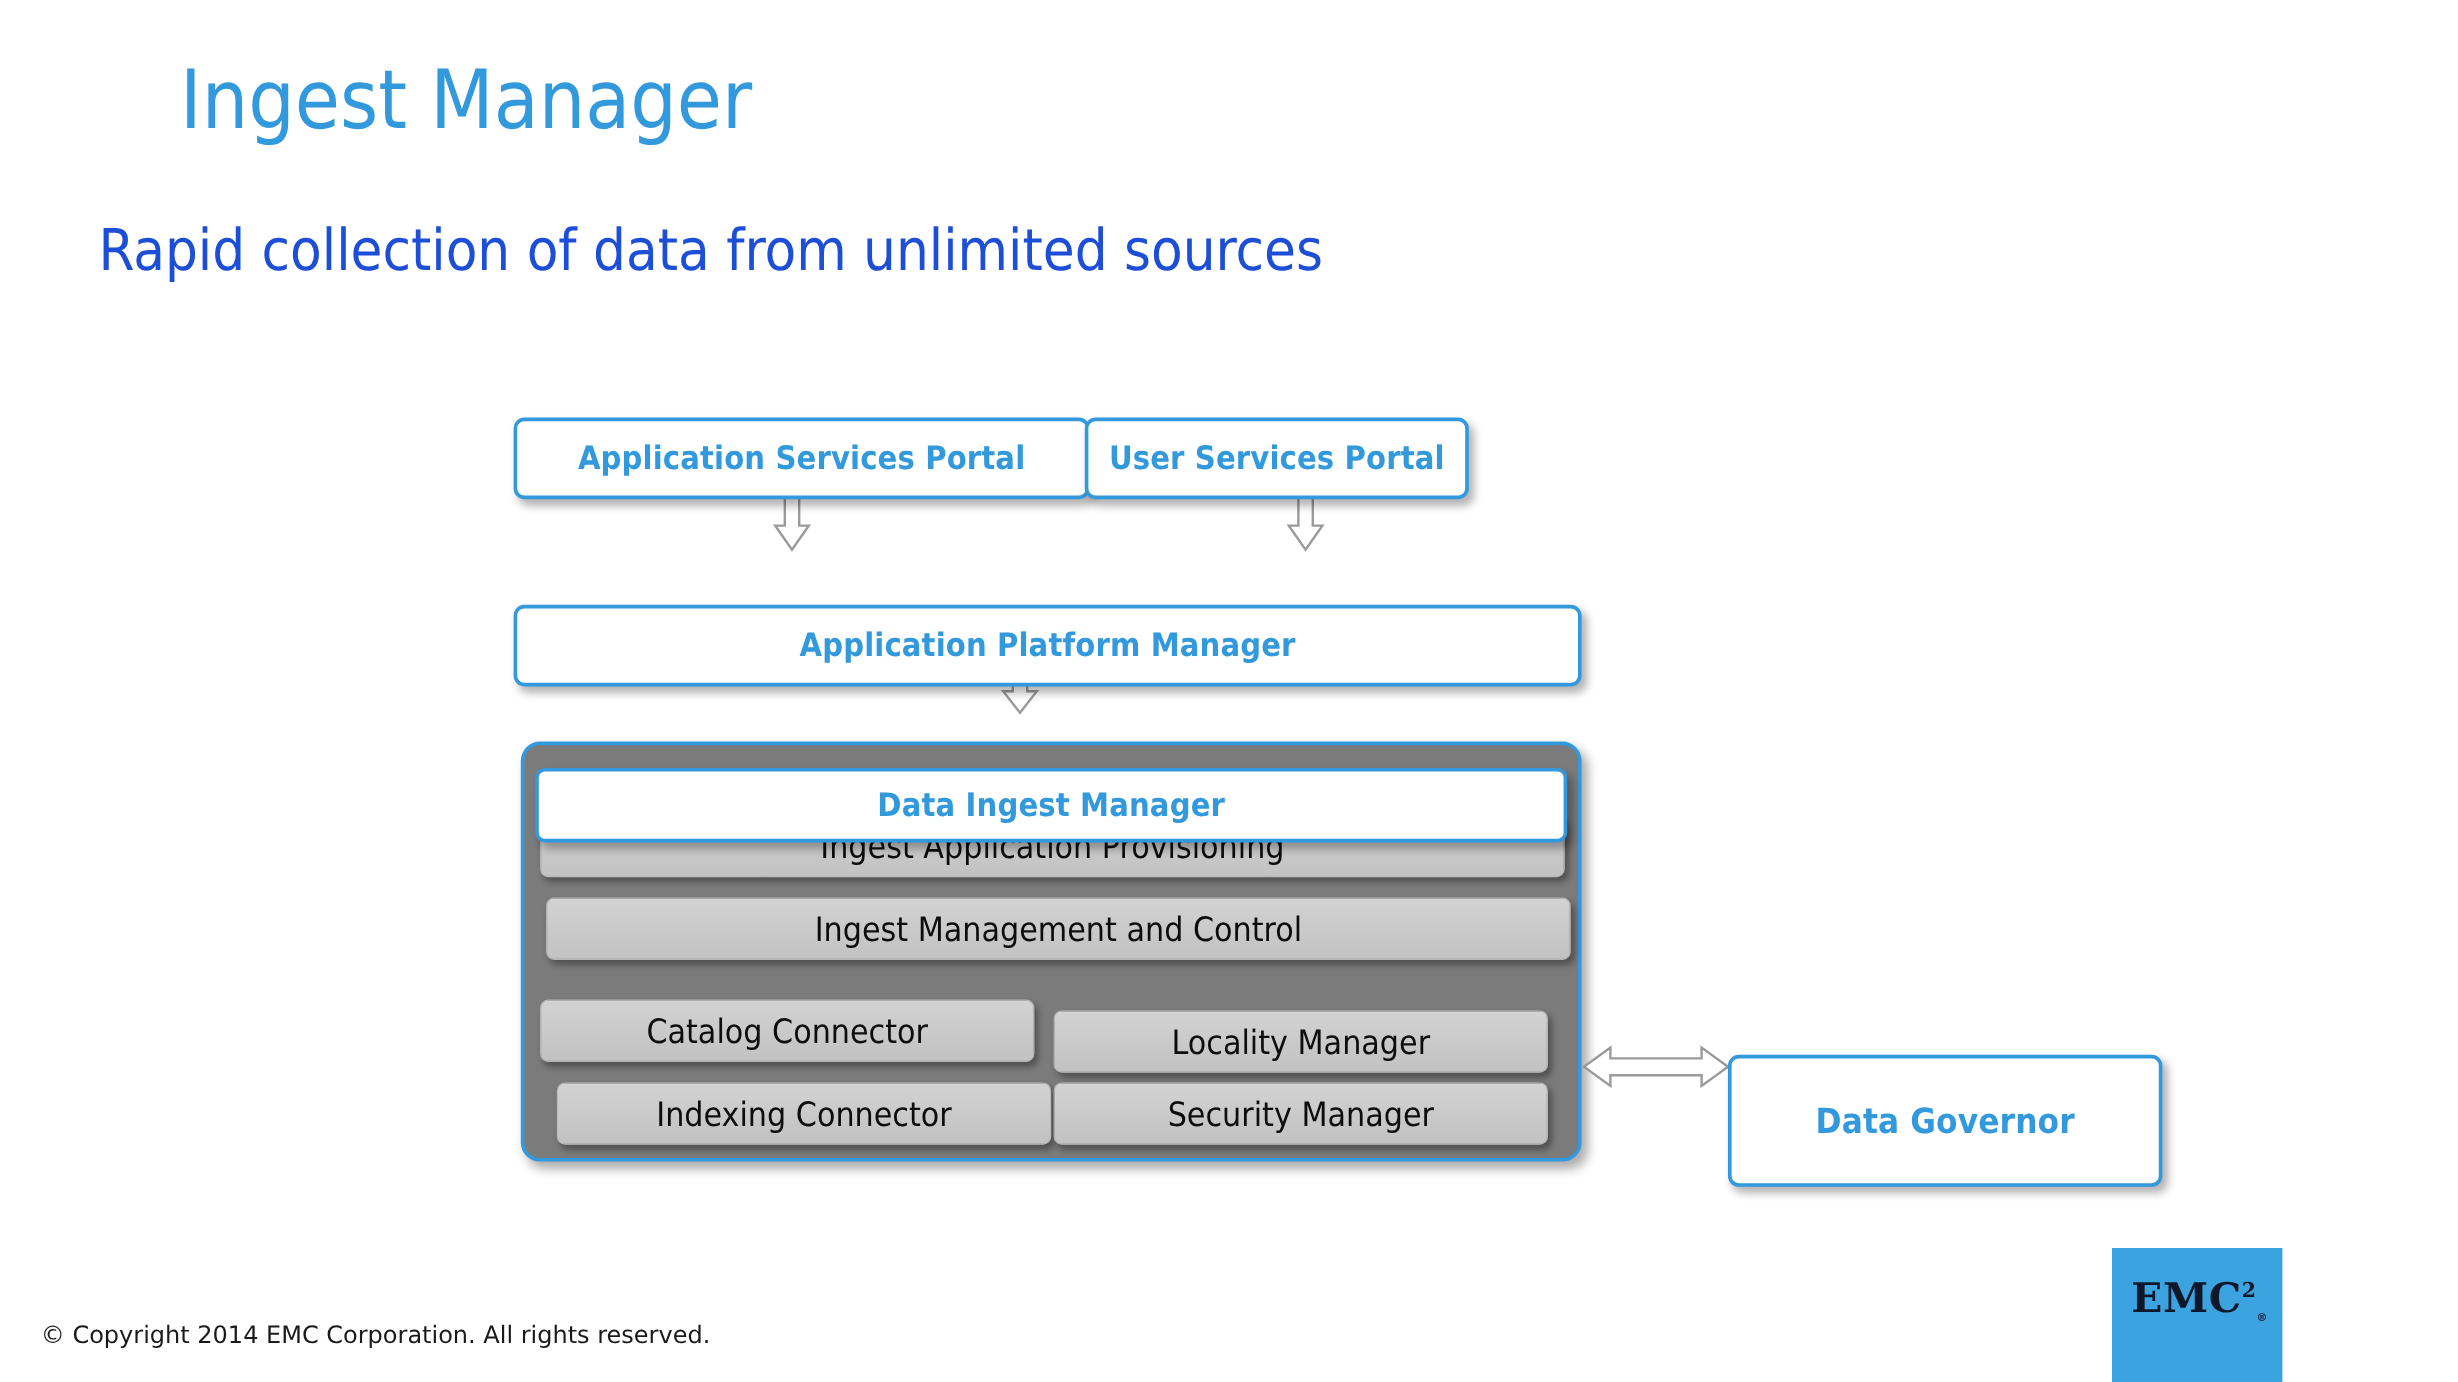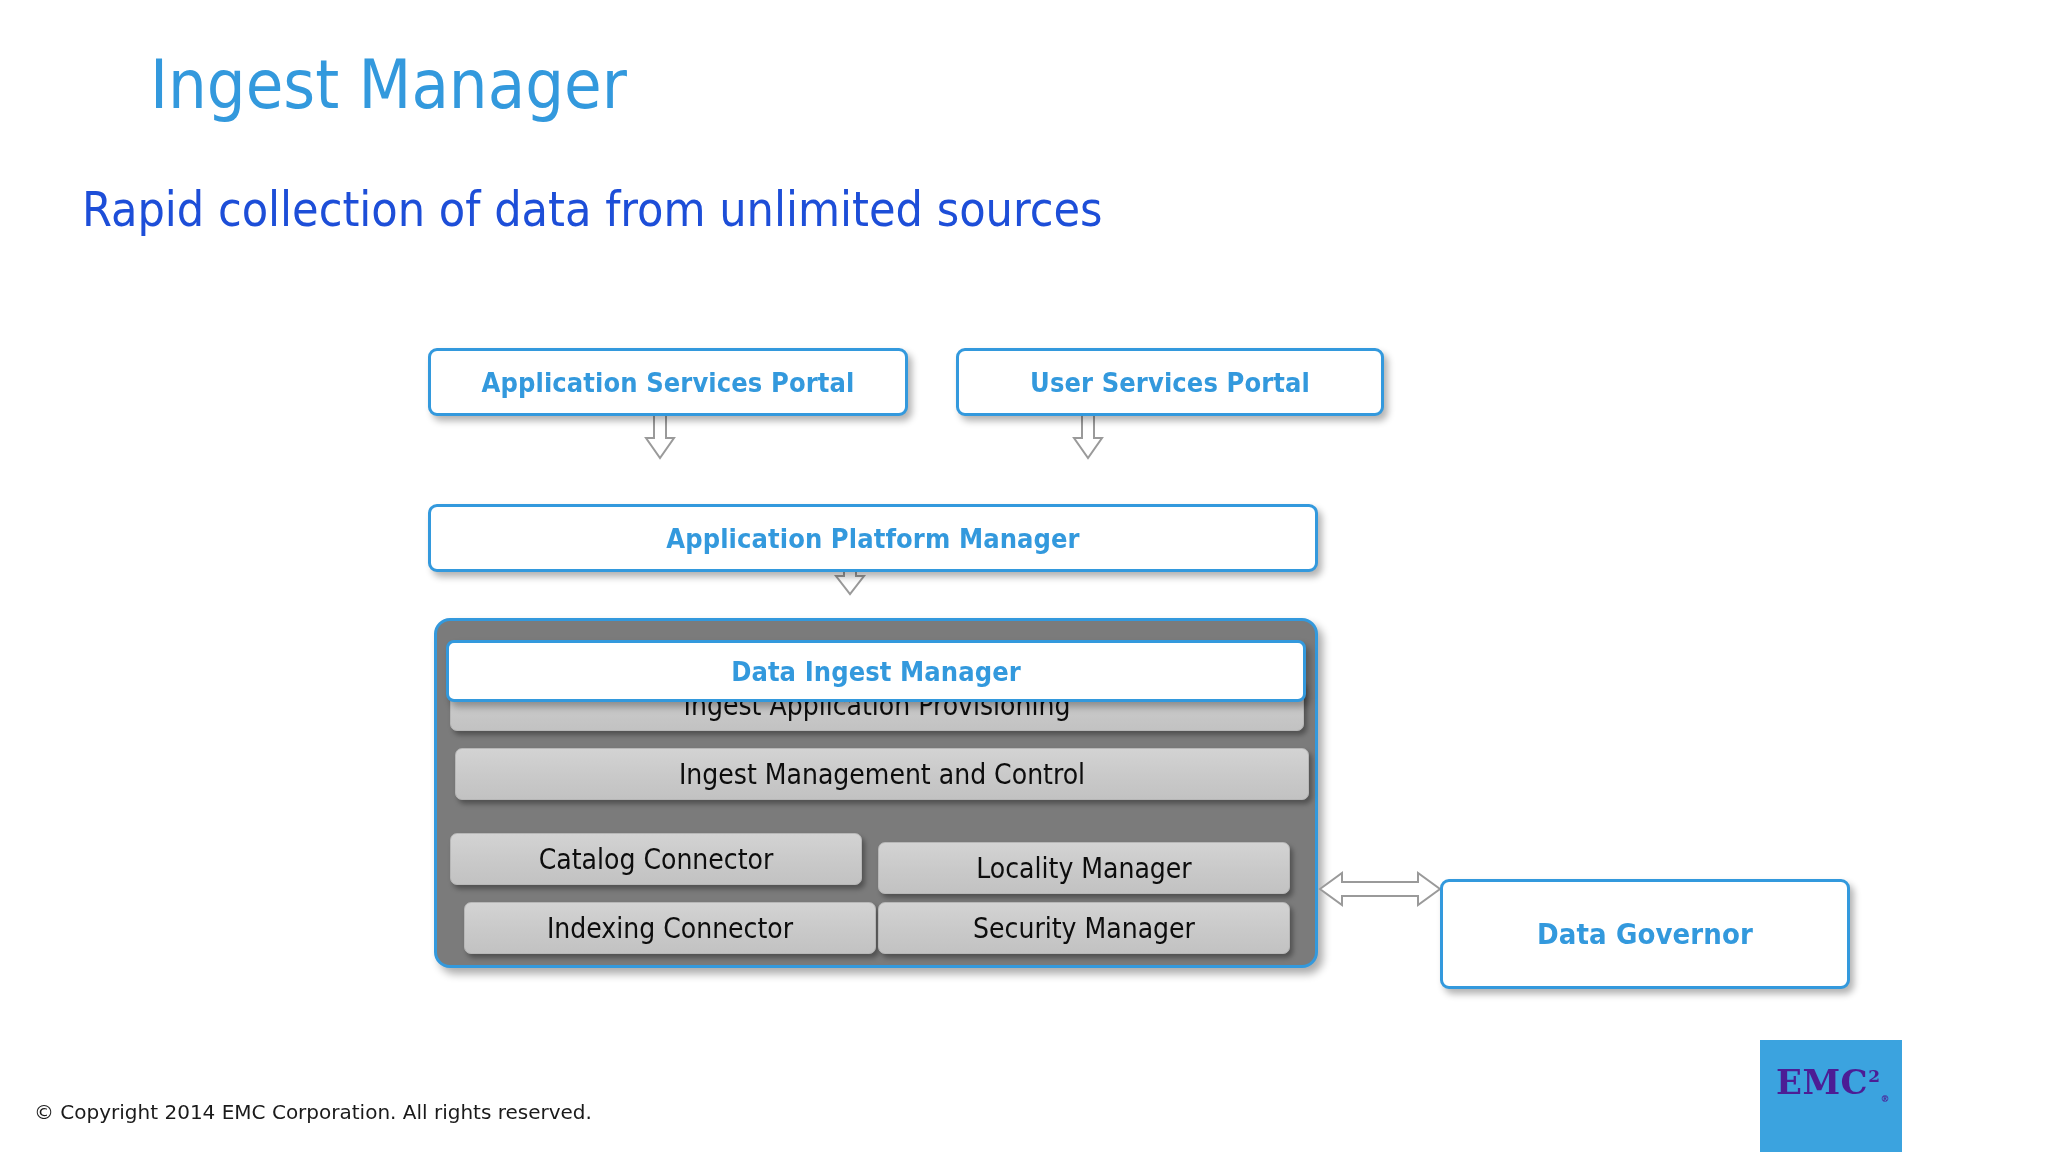--- a/index.html
+++ b/index.html
@@ -56,28 +56,28 @@
     font-size: 27px;
     letter-spacing: 0.1px;
     box-shadow: 4px 5px 7px rgba(0,0,0,0.30);
     font-family: "DejaVu Sans Condensed", "DejaVu Sans", "Liberation Sans", sans-serif;
     text-align: center;
     z-index: 6;
     margin-top: 46px;
   }
 
   #node-app-services-portal { left: 428px; top: 302px; width: 480px; height: 68px; }
-  #node-user-services-portal { left: 956px; top: 302px; width: 428px; height: 68px; }
+  #node-user-services-portal { left: 904px; top: 302px; width: 320px; height: 68px; }
   #node-app-platform-manager { left: 428px; top: 458px; width: 890px; height: 68px; }
   #node-data-ingest-manager {
     left: 446px; top: 594px; width: 860px; height: 62px;
     border-radius: 8px;
     z-index: 8;
   }
-  #node-data-governor { left: 1440px; top: 833px; width: 410px; height: 110px; font-size: 29px; }
+  #node-data-governor { left: 1440px; top: 833px; width: 362px; height: 110px; font-size: 29px; }
 
   
   #ingest-panel {
     position: absolute;
     left: 434px;
     top: 618px;
     width: 884px;
     height: 350px;
     box-sizing: border-box;
     background: #7b7b7b;
@@ -135,21 +135,21 @@
     top: 1040px;
     width: 142px;
     height: 112px;
     background: #3BA3DF;
     overflow: hidden;
   }
   #emc-logo-text {
     position: absolute;
     left: 16px;
     top: 22px;
-    color: #4c1d95;
+    color: #0f172a;
     font-family: "DejaVu Serif", "Liberation Serif", serif;
     font-size: 34px;
     font-weight: bold;
     letter-spacing: 0.5px;
     white-space: nowrap;
   }
   #emc-logo-sup {
     font-size: 17px;
     vertical-align: super;
     font-weight: bold;

